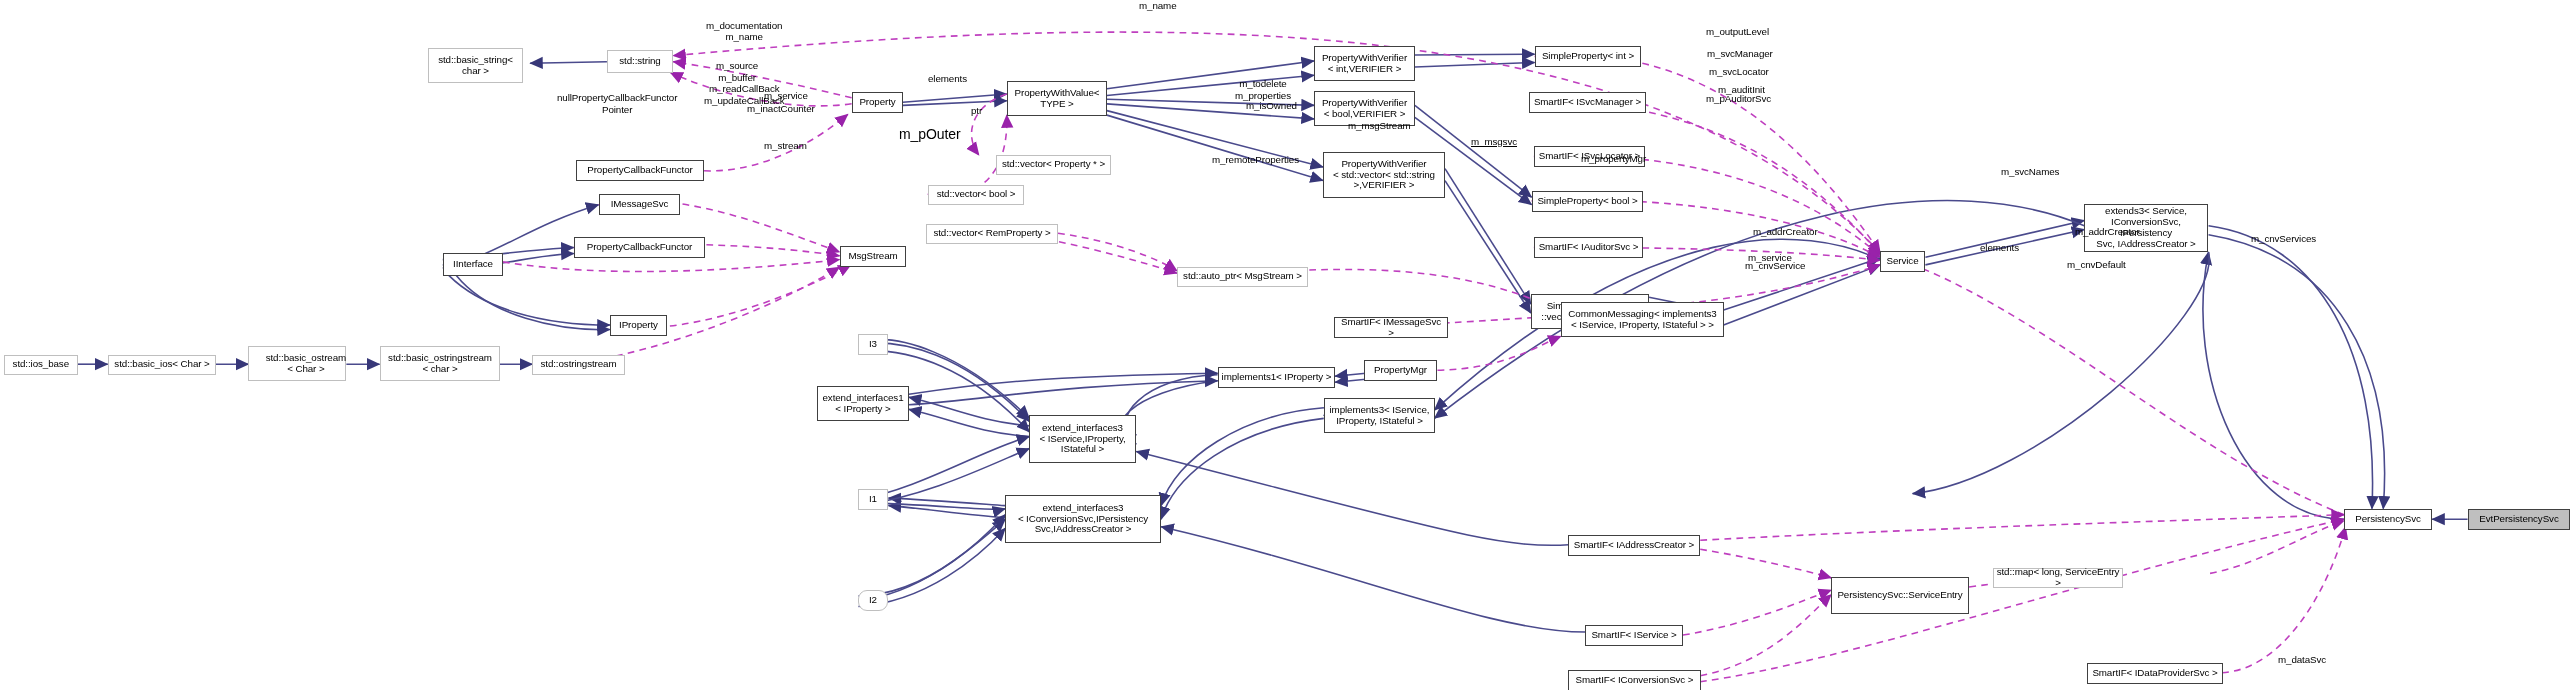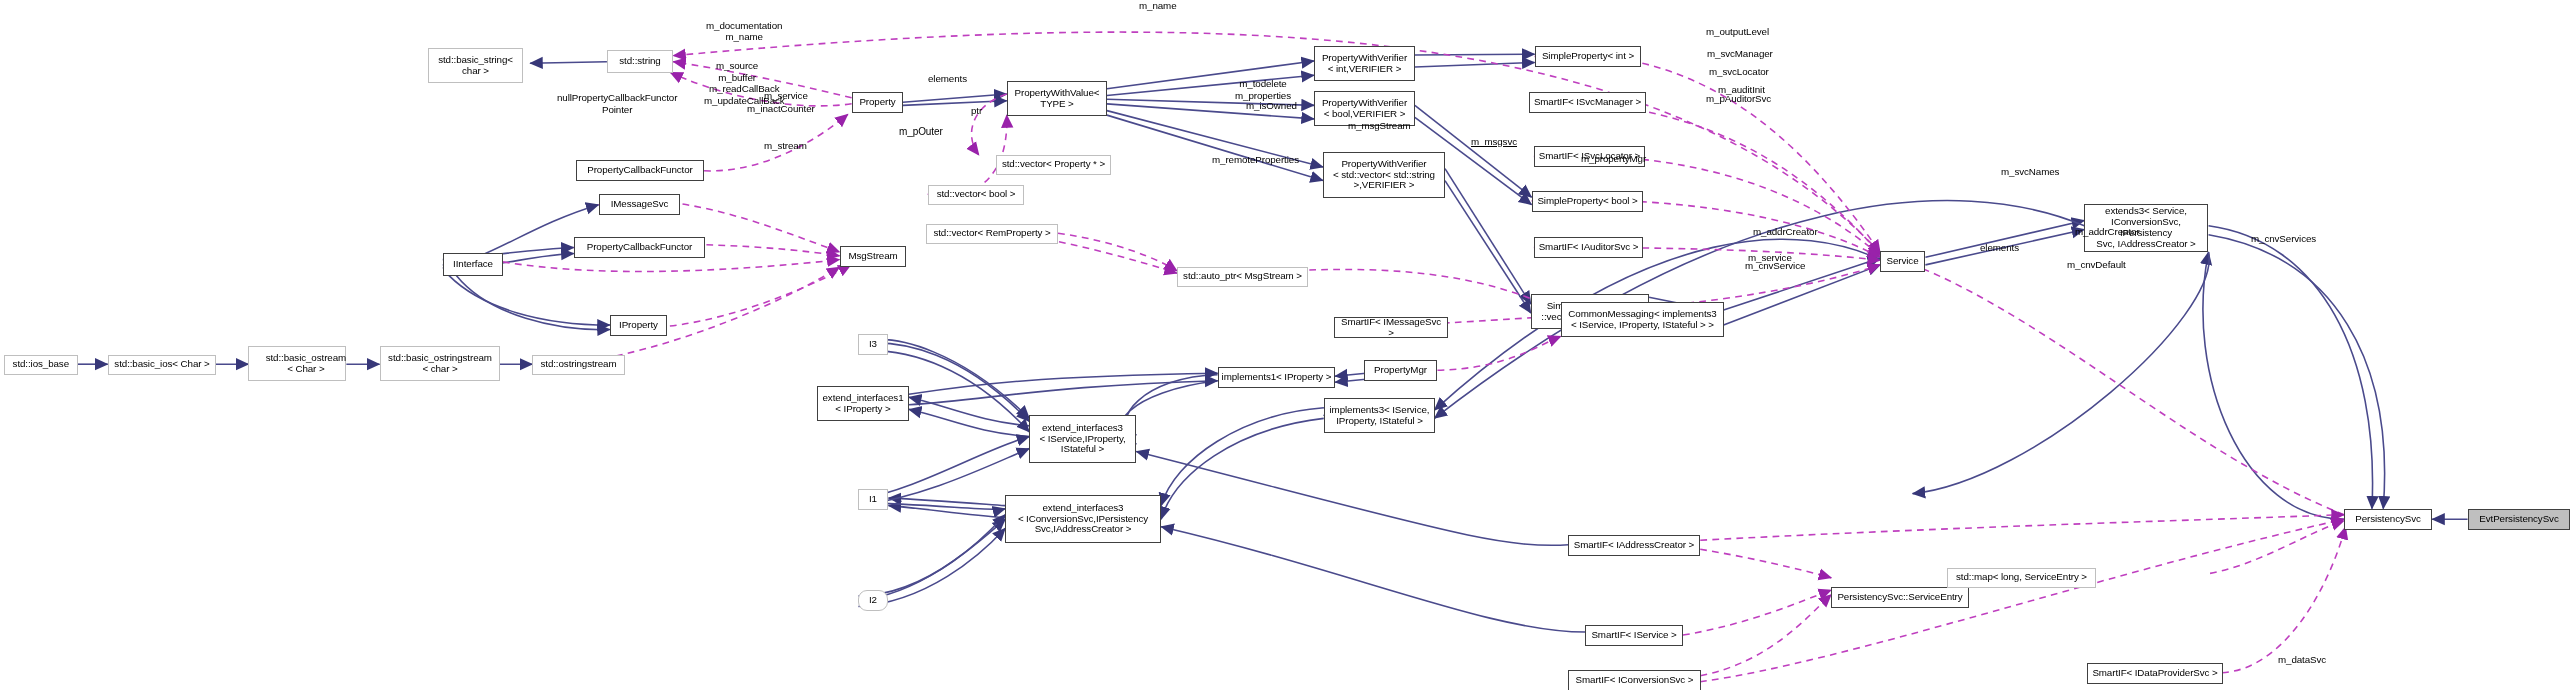--- a/index.html
+++ b/index.html
@@ -212,22 +212,22 @@
       <div class="node weak" style="left: 3.8px; top: 355px; width: 74px; height: 19.6px; font-size: 9.8px;">std::ios_base</div>
       <div class="node weak" style="left: 108px; top: 355px; width: 108px; height: 19.6px; font-size: 9.8px;">std::basic_ios&lt; Char &gt;</div>
       <div class="node weak" style="left: 248px; top: 346px; width: 98px; height: 35px; font-size: 9.8px; padding-left: 20px;">std::basic_ostream
 &lt; Char &gt;</div>
       <div class="node weak" style="left: 380px; top: 346px; width: 120px; height: 35px; font-size: 9.8px;">std::basic_ostringstream
 &lt; char &gt;</div>
       <div class="node weak" style="left: 532px; top: 355px; width: 93px; height: 19.6px; font-size: 9.8px;">std::ostringstream</div>
       <div class="node strong" style="left: 1568px; top: 535px; width: 132px; height: 21px; font-size: 9.8px;">SmartIF&lt; IAddressCreator &gt;</div>
       <div class="node strong" style="left: 1585px; top: 625px; width: 98px; height: 21px; font-size: 9.8px;">SmartIF&lt; IService &gt;</div>
       <div class="node strong" style="left: 1568px; top: 670px; width: 133px; height: 21px; font-size: 9.8px;">SmartIF&lt; IConversionSvc &gt;</div>
-      <div class="node strong" style="left: 1831px; top: 577px; width: 138px; height: 21px; font-size: 9.8px; margin-top: 10px;">PersistencySvc::ServiceEntry</div>
-      <div class="node weak" style="left: 1947px; top: 568px; width: 149px; height: 19.6px; font-size: 9.8px;">std::map&lt; long, ServiceEntry &gt;</div>
+      <div class="node strong" style="left: 1831px; top: 577px; width: 138px; height: 37px; font-size: 9.8px;">PersistencySvc::ServiceEntry</div>
+      <div class="node weak" style="left: 1993px; top: 568px; width: 130px; height: 19.6px; font-size: 9.8px;">std::map&lt; long, ServiceEntry &gt;</div>
       <div class="node strong" style="left: 2344px; top: 509px; width: 88px; height: 21px; font-size: 9.8px;">PersistencySvc</div>
       <div class="node highlight" style="left: 2468px; top: 509px; width: 102px; height: 21px; font-size: 9.8px;">EvtPersistencySvc</div>
       <div class="node strong" style="left: 2087px; top: 663px; width: 136px; height: 21px; font-size: 9.8px;">SmartIF&lt; IDataProviderSvc &gt;</div>
     </div>
   <div id="labels">
       <div class="elabel" style="left: 1139px; top: 0px; font-size: 9.8px;">m_name</div>
       <div class="elabel" style="left: 706px; top: 19.6px; font-size: 9.8px;">m_documentation
 m_name</div>
       <div class="elabel" style="left: 716px; top: 60px; font-size: 9.8px;">m_source
 m_buffer</div>
@@ -244,21 +244,21 @@
       <div class="elabel" style="left: 1235px; top: 78px; font-size: 9.8px;">m_todelete
 m_properties</div>
       <div class="elabel" style="left: 1246px; top: 100px; font-size: 9.8px;">m_isOwned</div>
       <div class="elabel" style="left: 1348px; top: 120px; font-size: 9.8px;">m_msgStream</div>
       <div class="elabel" style="left: 1212px; top: 154px; font-size: 9.8px;">m_remoteProperties</div>
       <div class="elabel" style="left: 1471px; top: 136px; font-size: 9.8px; text-decoration: underline;">m_msgsvc</div>
       <div class="elabel" style="left: 1581px; top: 153px; font-size: 9.8px;">m_propertyMgr</div>
       <div class="elabel" style="left: 764px; top: 90px; font-size: 9.8px;">m_service</div>
       <div class="elabel" style="left: 747px; top: 103px; font-size: 9.8px;">m_inactCounter</div>
       <div class="elabel" style="left: 764px; top: 140px; font-size: 9.8px;">m_stream</div>
-      <div class="elabel" style="left: 899px; top: 126px; font-size: 10px;">m_pOuter</div>
+      <div class="elabel" style="left: 899px; top: 126px; font-size: 14px;">m_pOuter</div>
       <div class="elabel" style="left: 971px; top: 105px; font-size: 9.8px;">ptr</div>
       <div class="elabel" style="left: 2001px; top: 166px; font-size: 9.8px;">m_svcNames</div>
       <div class="elabel" style="left: 1753px; top: 226px; font-size: 9.8px;">m_addrCreator</div>
       <div class="elabel" style="left: 1980px; top: 242px; font-size: 9.8px;">elements</div>
       <div class="elabel" style="left: 2251px; top: 233px; font-size: 9.8px;">m_cnvServices</div>
       <div class="elabel" style="left: 2075px; top: 226px; font-size: 9.8px;">m_addrCreator</div>
       <div class="elabel" style="left: 1748px; top: 252px; font-size: 9.8px;">m_service</div>
       <div class="elabel" style="left: 1745px; top: 260px; font-size: 9.8px;">m_cnvService</div>
       <div class="elabel" style="left: 2067px; top: 259px; font-size: 9.8px;">m_cnvDefault</div>
       <div class="elabel" style="left: 2278px; top: 654px; font-size: 9.8px;">m_dataSvc</div>

